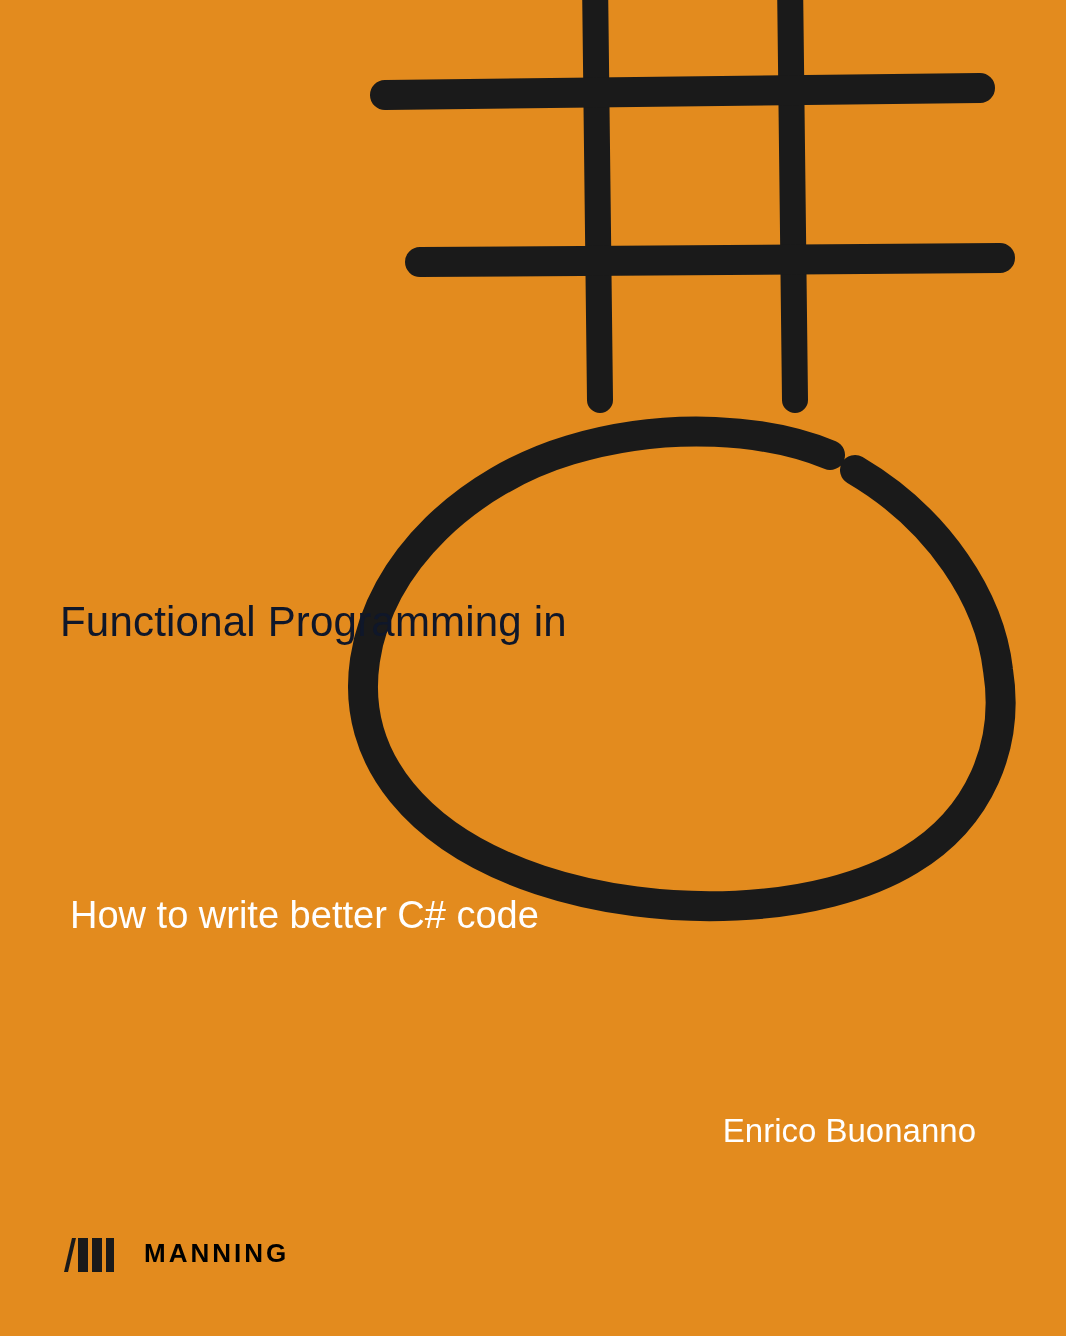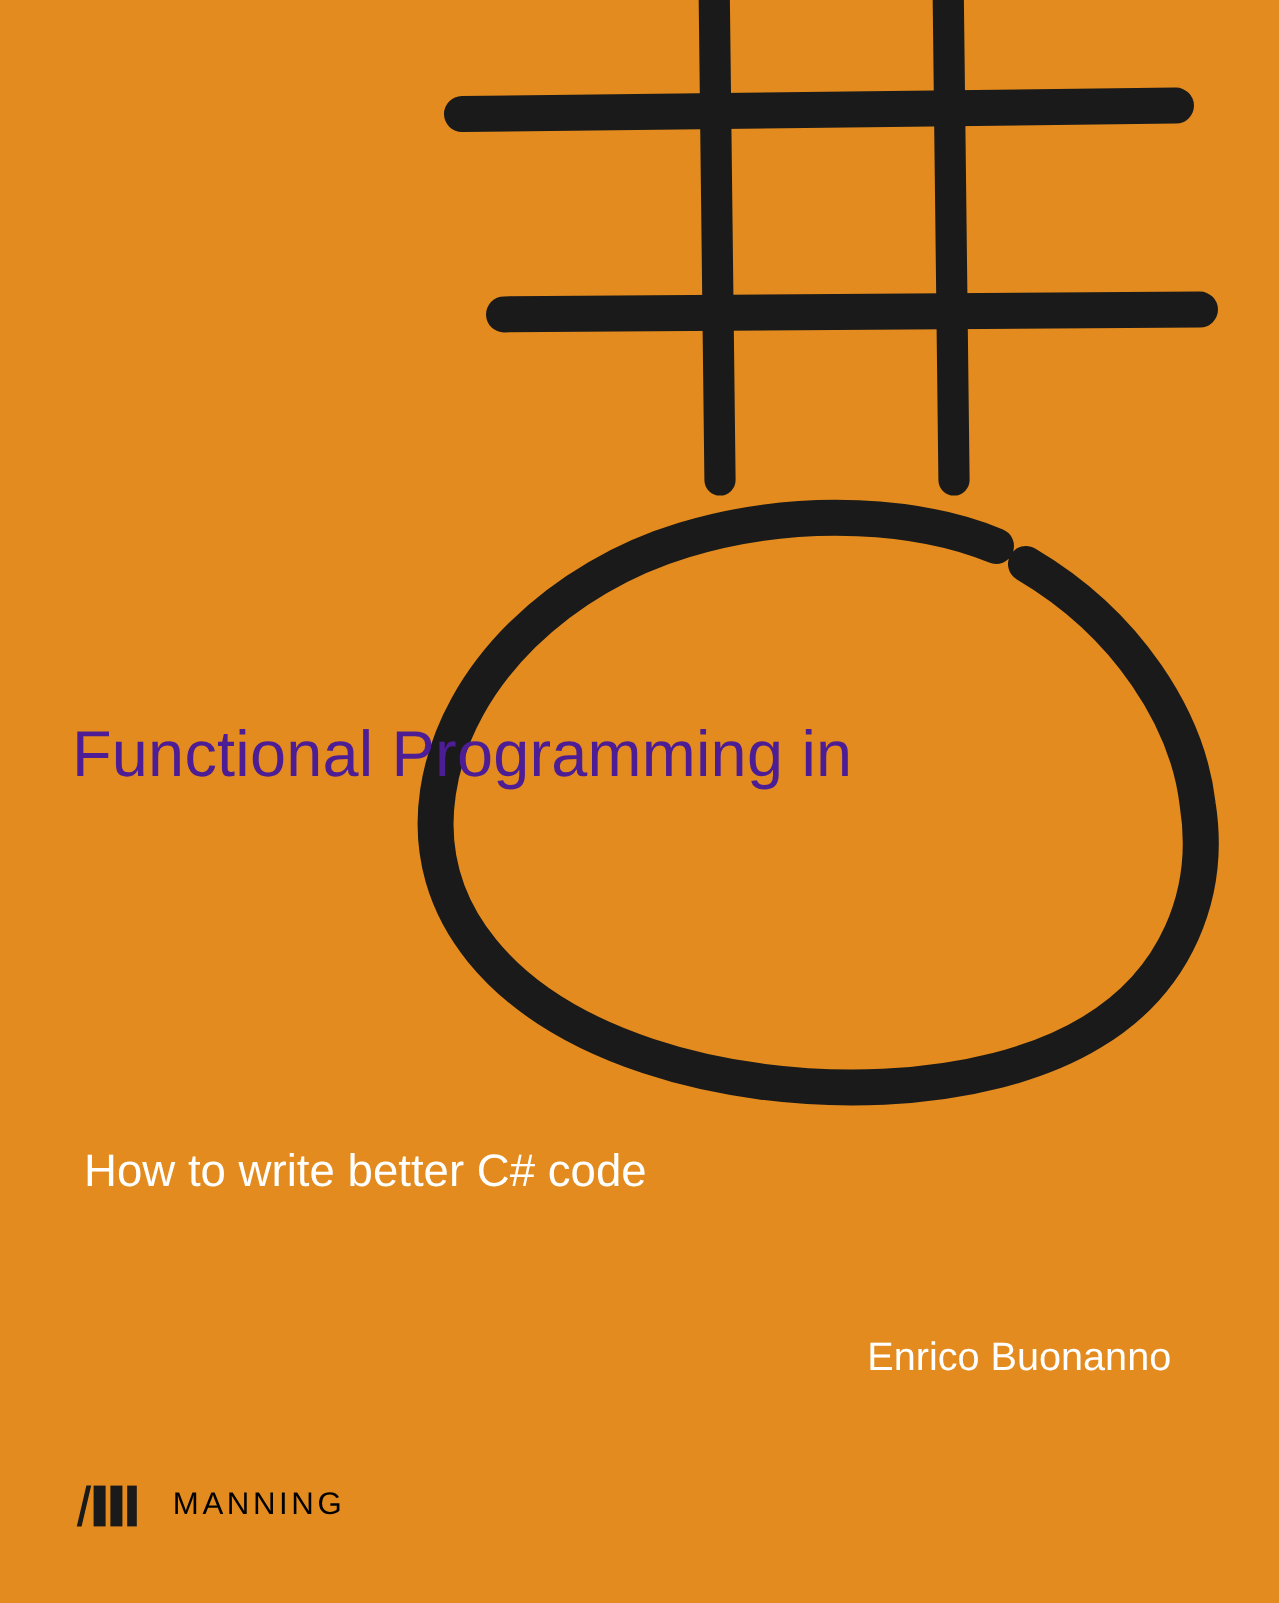--- a/index.html
+++ b/index.html
@@ -14,29 +14,29 @@
     top: 0;
     left: 0;
     width: 1066px;
     height: 1336px;
     pointer-events: none;
   }
   .title {
     position: absolute;
     left: 60px;
     top: 598px;
-    color: #4c1d95;
-    font-size: 54px;
+    color: #0f172a;
+    font-size: 42px;
     font-weight: 300;
     letter-spacing: 0.2px;
   }
   .subtitle {
     position: absolute;
     left: 70px;
-    top: 955px;
+    top: 894px;
     color: #ffffff;
     font-size: 38px;
     font-weight: 300;
   }
   .author {
     position: absolute;
     right: 90px;
     top: 1112px;
     color: #ffffff;
     font-size: 33px;
@@ -50,21 +50,21 @@
     align-items: center;
     gap: 14px;
   }
   .publisher-logo {
     width: 68px;
     height: 42px;
   }
   .publisher-name {
     color: #000000;
     font-size: 26px;
-    font-weight: 400;
+    font-weight: 700;
     letter-spacing: 3px;
     font-family: Arial, Helvetica, sans-serif;
   }
 </style>
 </head>
 <body>
 
 <svg class="artwork" viewBox="0 0 1066 1336" xmlns="http://www.w3.org/2000/svg">
 
   <path d="M 595 -20 L 600 400" stroke="#1a1a1a" stroke-width="26" stroke-linecap="round" fill="none"></path>

